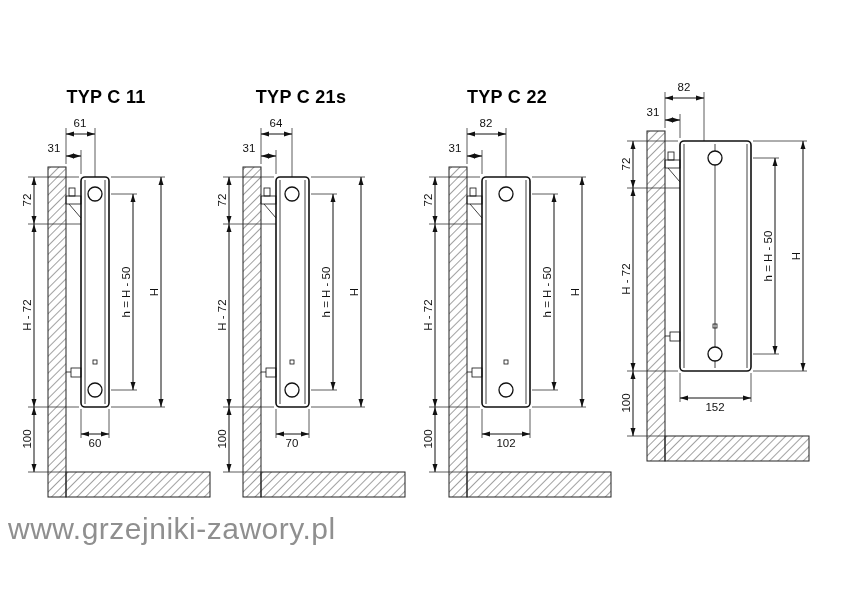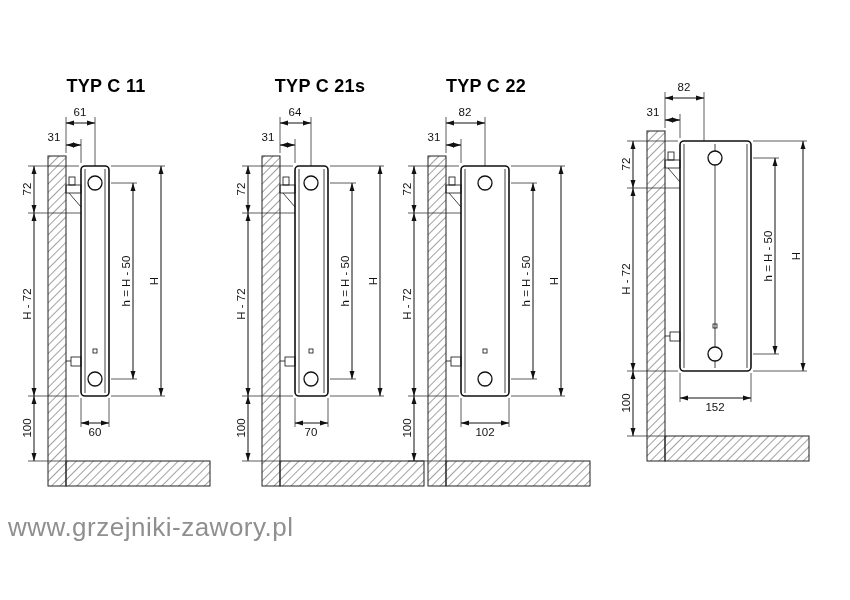--- a/index.html
+++ b/index.html
@@ -3,31 +3,31 @@
 <meta charset="utf-8">
 <style>
   html,body{margin:0;padding:0;}
   body{
     width:850px;height:600px;background:#ffffff;position:relative;overflow:hidden;
     font-family:"Liberation Sans", sans-serif;
   }
   .panel{position:absolute;top:76px;width:210px;}
   .panel-title{
     width:172px;text-align:center;font-size:18px;font-weight:bold;color:#000;
-    margin:0 0 4px 0;letter-spacing:.3px;white-space:nowrap;
+    margin:11px 0 4px 0;letter-spacing:.3px;white-space:nowrap;
   }
   svg.diagram{display:block;font-family:"Liberation Sans", sans-serif;}
   .dim line{stroke:#111;stroke-width:1;}
   .ext line{stroke:#333;stroke-width:.8;}
   .outline{fill:#fff;stroke:#111;stroke-width:1.6;}
   .thin{fill:none;stroke:#111;stroke-width:.8;}
   .hatched{fill:url(#hatch);stroke:#222;stroke-width:1;}
   .dimtext{font-size:11.5px;fill:#111;}
   .watermark{
-    position:absolute;left:8px;top:512px;font-size:26px;color:#8f8f8f;
+    position:absolute;left:8px;top:512px;font-size:30px;color:#8f8f8f;
     letter-spacing:.5px;text-shadow:0 0 2px #ffffff;white-space:nowrap;
   }
 </style>
 </head>
 <body>
 
 <svg width="0" height="0" style="position:absolute" aria-hidden="true">
   <defs>
     <pattern id="hatch" patternUnits="userSpaceOnUse" width="6" height="6" patternTransform="rotate(45)">
       <line x1="0" y1="0" x2="0" y2="6" stroke="#444" stroke-width="1"></line>
@@ -90,21 +90,21 @@
     <text class="dimtext" x="34" y="40" text-anchor="middle">31</text>
     <text class="dimtext" x="11" y="88" text-anchor="middle" transform="rotate(-90 11 88)">72</text>
     <text class="dimtext" x="11" y="203" text-anchor="middle" transform="rotate(-90 11 203)">H - 72</text>
     <text class="dimtext" x="11" y="327" text-anchor="middle" transform="rotate(-90 11 327)">100</text>
     <text class="dimtext" x="110" y="180" text-anchor="middle" transform="rotate(-90 110 180)">h = H - 50</text>
     <text class="dimtext" x="138" y="180" text-anchor="middle" transform="rotate(-90 138 180)">H</text>
     <text class="dimtext" x="75" y="335" text-anchor="middle">60</text>
   </svg>
 </div>
 
-<div class="panel" style="left:234px">
+<div class="panel" style="left:215px">
   <div class="panel-title">TYP C 21s</div>
   <svg class="diagram" width="205" height="400" viewBox="0 0 205 400">
     <rect class="hatched" x="28" y="55" width="18" height="330"></rect>
     <rect class="hatched" x="46" y="360" width="144" height="25"></rect>
     <g class="ext">
       <line x1="46" y1="52" x2="46" y2="16"></line>
         <line x1="77" y1="73" x2="77" y2="16"></line>
       <line x1="61" y1="62" x2="61" y2="38"></line>
       <line x1="8" y1="65" x2="59" y2="65"></line>
         <line x1="8" y1="112" x2="63" y2="112"></line>
@@ -146,21 +146,21 @@
     <text class="dimtext" x="34" y="40" text-anchor="middle">31</text>
     <text class="dimtext" x="11" y="88" text-anchor="middle" transform="rotate(-90 11 88)">72</text>
     <text class="dimtext" x="11" y="203" text-anchor="middle" transform="rotate(-90 11 203)">H - 72</text>
     <text class="dimtext" x="11" y="327" text-anchor="middle" transform="rotate(-90 11 327)">100</text>
     <text class="dimtext" x="115" y="180" text-anchor="middle" transform="rotate(-90 115 180)">h = H - 50</text>
     <text class="dimtext" x="143" y="180" text-anchor="middle" transform="rotate(-90 143 180)">H</text>
     <text class="dimtext" x="77" y="335" text-anchor="middle">70</text>
   </svg>
 </div>
 
-<div class="panel" style="left:400px">
+<div class="panel" style="left:421px">
   <div class="panel-title">TYP C 22</div>
   <svg class="diagram" width="205" height="400" viewBox="0 0 205 400">
     <rect class="hatched" x="28" y="55" width="18" height="330"></rect>
     <rect class="hatched" x="46" y="360" width="144" height="25"></rect>
     <g class="ext">
       <line x1="46" y1="52" x2="46" y2="16"></line>
         <line x1="85" y1="73" x2="85" y2="16"></line>
       <line x1="61" y1="62" x2="61" y2="38"></line>
       <line x1="8" y1="65" x2="59" y2="65"></line>
         <line x1="8" y1="112" x2="63" y2="112"></line>

